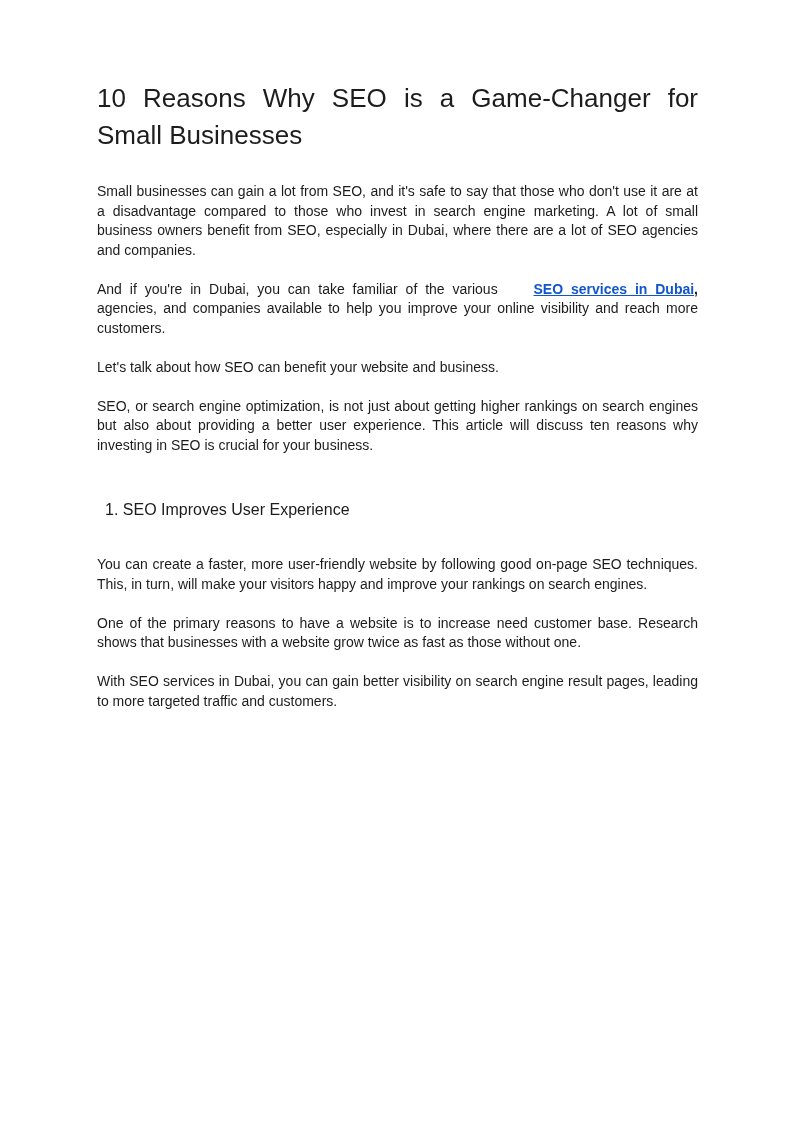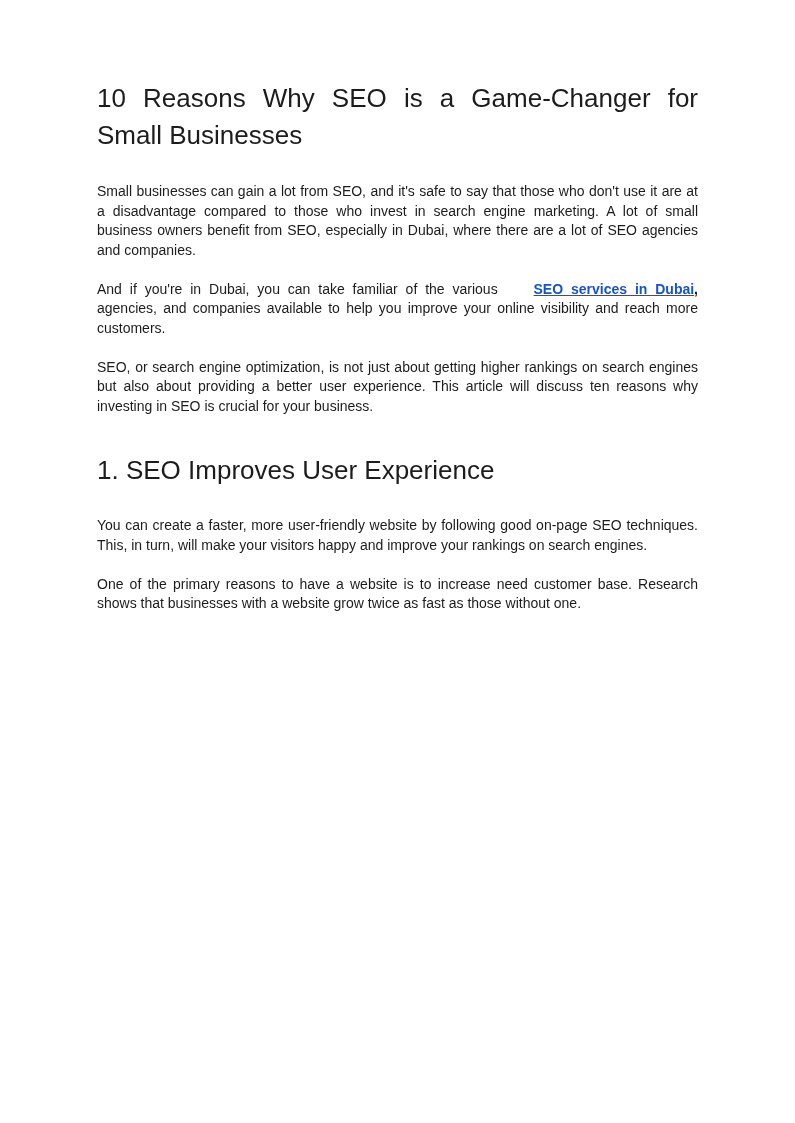--- a/index.html
+++ b/index.html
@@ -28,22 +28,22 @@
     text-align: justify;
   }
   .para {
     margin: 0 0 19.5px 0;
     font-size: 14px;
     line-height: 19.5px;
     text-align: justify;
     color: #1c1c1c;
   }
   .section-heading {
-    margin: 42px 0 33px 0;
-    font-size: 26px;
+    margin: 42px 0 33px 8px;
+    font-size: 16px;
     line-height: 25px;
     font-weight: 400;
     color: #1c1c1c;
     text-align: left;
   }
   .inline-link {
     font-weight: 700;
     text-decoration: underline;
     cursor: pointer;
   }
@@ -56,25 +56,27 @@
 
 <div class="page">
 
   <h1 class="doc-title">10 Reasons Why SEO is a Game-Changer for Small Businesses</h1>
 
   <p class="para">Small businesses can gain a lot from SEO, and it's safe to say that those who don't use it are at a disadvantage compared to those who invest in search engine marketing. A lot of small business owners benefit from SEO, especially in Dubai, where there are a lot of SEO agencies and companies.</p>
 
 
   <p class="para"><span>And if you're in Dubai, you can take familiar of the various </span><a class="inline-link" style="color: rgb(17, 85, 204); margin-left: 28px;">SEO services in Dubai</a><span class="bold-after-link">,</span><span> agencies, and companies available to help you improve your online visibility and reach more customers.</span></p>
 
+  <p class="para">Let's talk about how SEO can benefit your website and business.</p>
 
   <p class="para">SEO, or search engine optimization, is not just about getting higher rankings on search engines but also about providing a better user experience. This article will discuss ten reasons why investing in SEO is crucial for your business.</p>
 
   <h2 class="section-heading">1. SEO Improves User Experience</h2>
 
   <p class="para">You can create a faster, more user-friendly website by following good on-page SEO techniques. This, in turn, will make your visitors happy and improve your rankings on search engines.</p>
 
 
 
   <p class="para">One of the primary reasons to have a website is to increase need customer base. Research shows that businesses with a website grow twice as fast as those without one.</p>
 
+  <p class="para">With SEO services in Dubai, you can gain better visibility on search engine result pages, leading to more targeted traffic and customers.</p>
 
 </div>
 
 </body></html>

